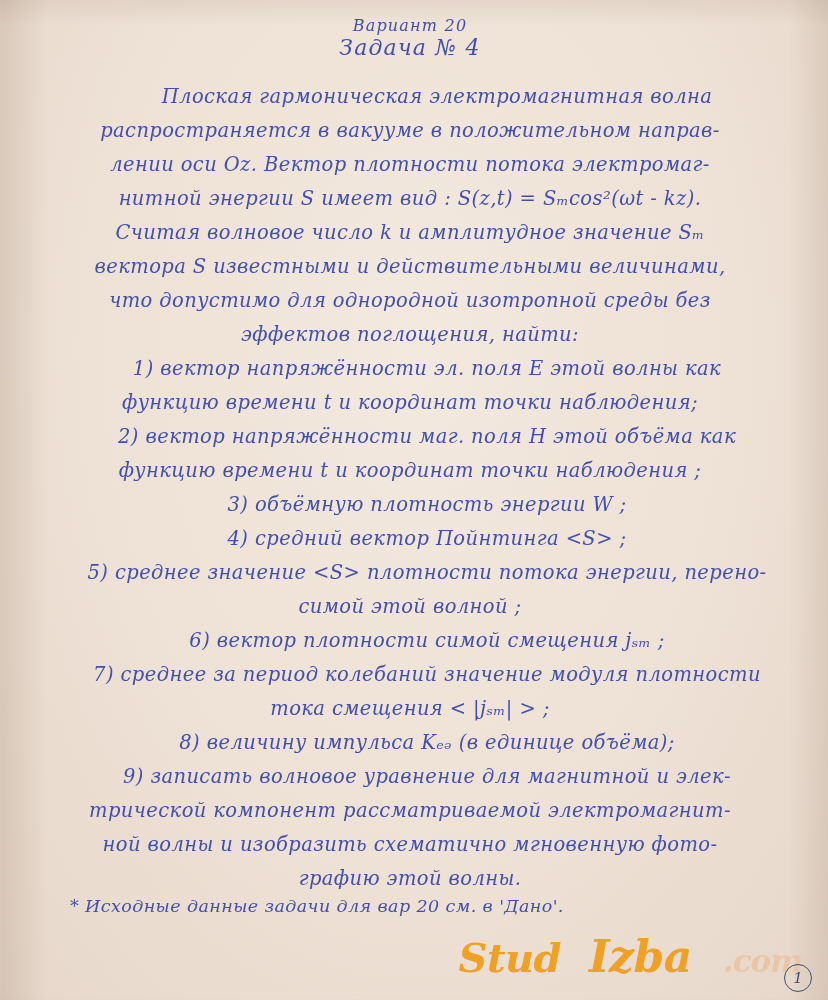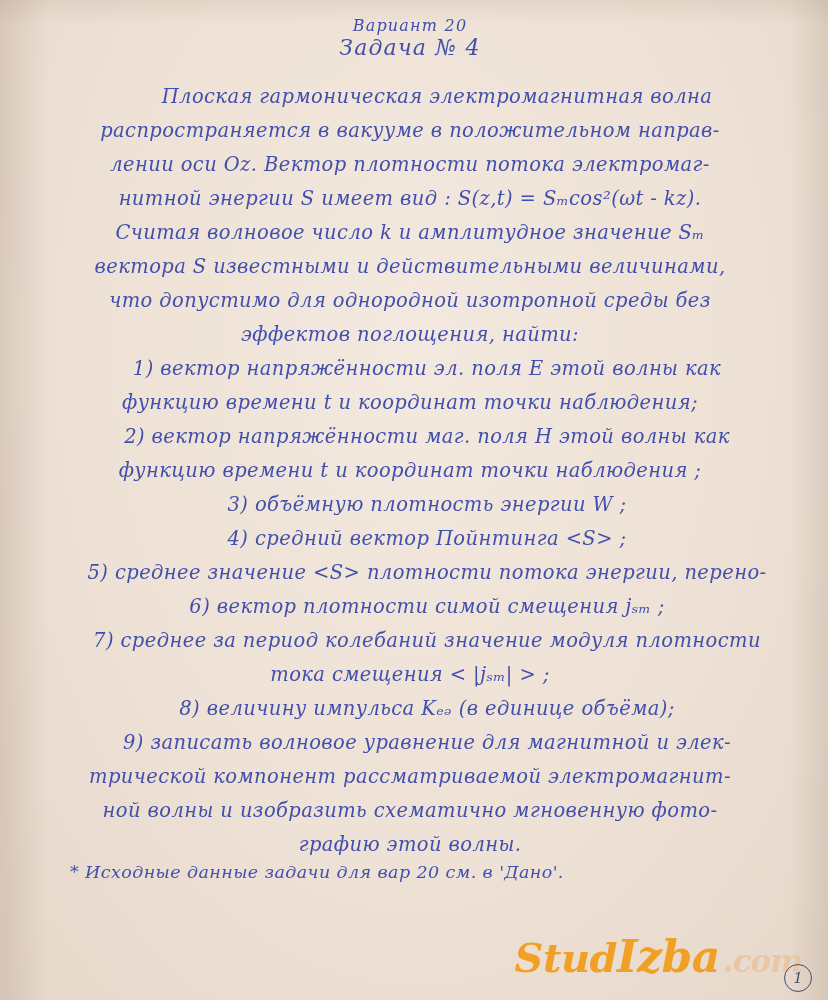--- a/index.html
+++ b/index.html
@@ -106,20 +106,21 @@
   .watermark {
     position: absolute;
     right: 26px;
     bottom: 18px;
     display: flex;
     align-items: baseline;
     font-family: "DejaVu Serif", serif;
     font-style: italic;
     font-weight: bold;
     user-select: none;
+    gap: 28px;
   }
   .wm-stud {
     color: #f0a024;
     font-size: 40px;
     letter-spacing: -0.5px;
   }
   .wm-izba {
     color: #f0a024;
     font-size: 44px;
     letter-spacing: -0.5px;
@@ -169,28 +170,29 @@
       <span class="line">лении оси Oz. Вектор плотности потока электромаг-</span>
       <span class="line formula">нитной энергии S имеет вид : S(z,t) = Sₘcos²(ωt - kz).</span>
       <span class="line">Считая волновое число k и амплитудное значение Sₘ</span>
       <span class="line">вектора S известными и действительными величинами,</span>
       <span class="line">что допустимо для однородной изотропной среды без</span>
       <span class="line">эффектов поглощения, найти:</span>
 
       <span class="line"><span class="indent-sm"></span><span>1)</span> <span>вектор напряжённости эл. поля E этой волны как</span></span>
       <span class="line">функцию времени t и координат точки наблюдения;</span>
 
-      <span class="line"><span class="indent-sm"></span><span>2)</span> <span>вектор напряжённости маг. поля H этой волны как</span></span>
+      <span class="line"><span class="indent-sm"></span><span>2)</span> <span>вектор напряжённости маг. поля H этой объёма как</span></span>
       <span class="line">функцию времени t и координат точки наблюдения ;</span>
 
       <span class="line"><span class="indent-sm"></span><span>3)</span> <span>объёмную плотность энергии W ;</span></span>
 
       <span class="line"><span class="indent-sm"></span><span>4)</span> <span>средний вектор Пойнтинга &lt;S&gt; ;</span></span>
 
       <span class="line"><span class="indent-sm"></span><span>5)</span> <span>среднее значение &lt;S&gt; плотности потока энергии, перено-</span></span>
+      <span class="line">симой этой волной ;</span>
 
       <span class="line"><span class="indent-sm"></span><span>6)</span> <span>вектор плотности симой смещения jₛₘ ;</span></span>
 
       <span class="line"><span class="indent-sm"></span><span>7)</span> <span>среднее за период колебаний значение модуля плотности</span></span>
       <span class="line">тока смещения &lt; |jₛₘ| &gt; ;</span>
 
       <span class="line"><span class="indent-sm"></span><span>8)</span> <span>величину импульса Kₑₔ (в единице объёма);</span></span>
 
       <span class="line"><span class="indent-sm"></span><span>9)</span> <span>записать волновое уравнение для магнитной и элек-</span></span>
       <span class="line">трической компонент рассматриваемой электромагнит-</span>

